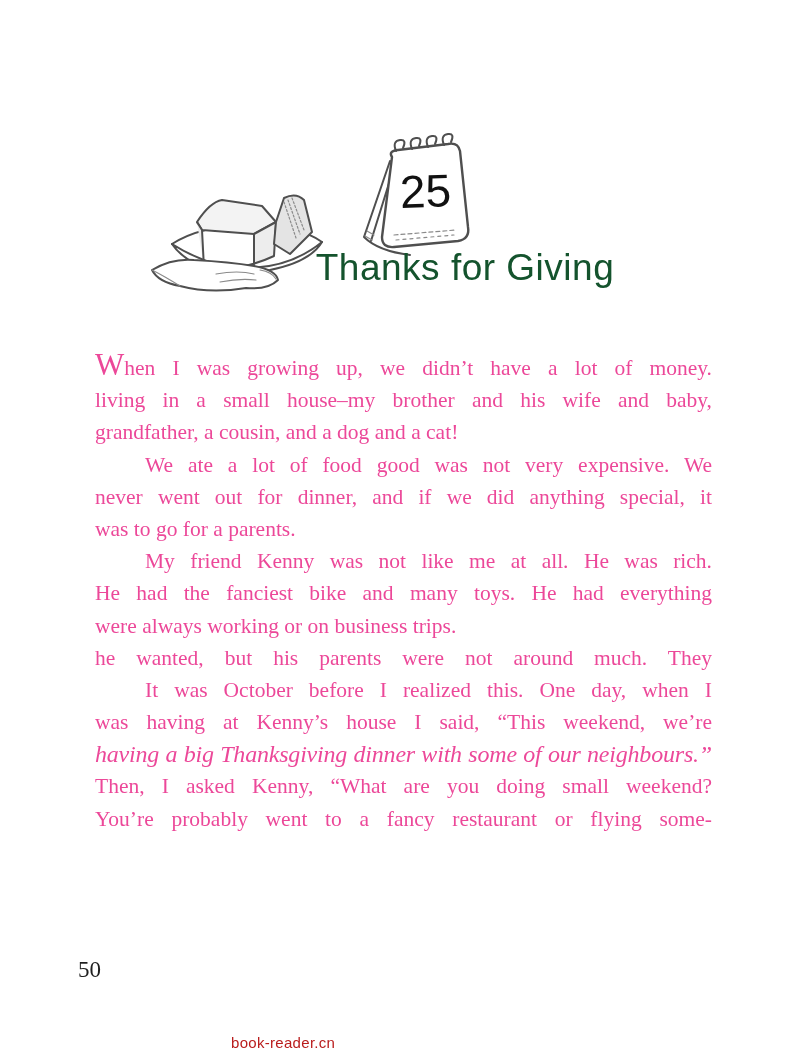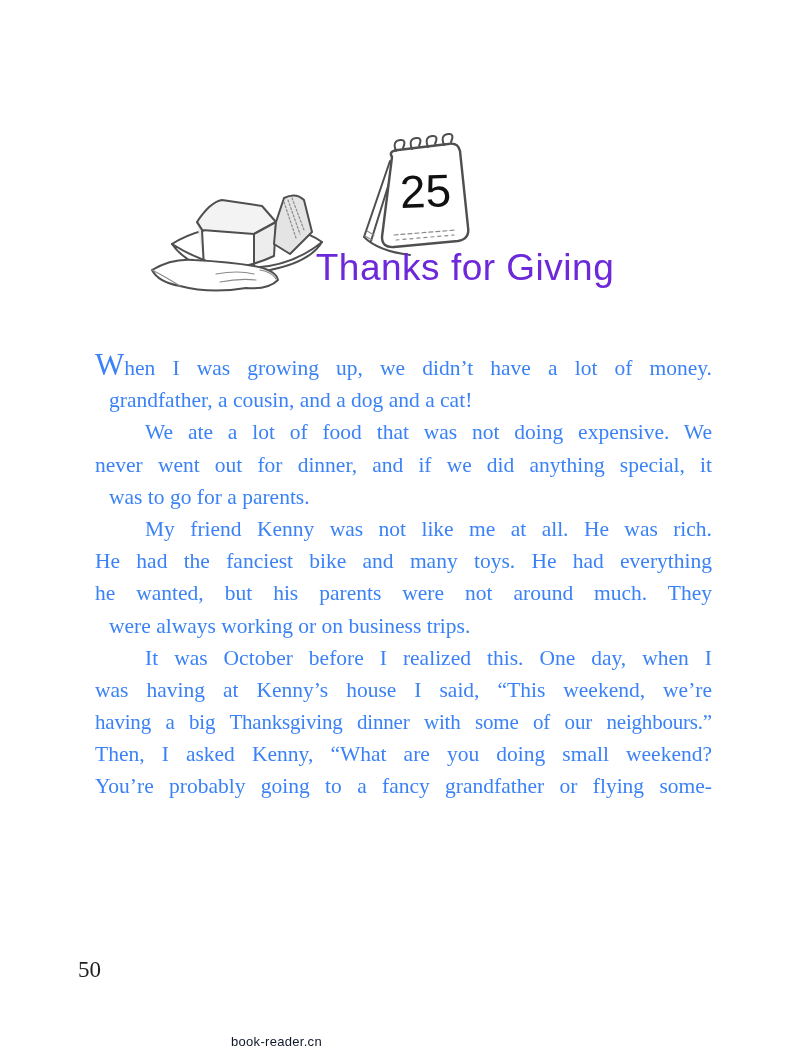--- a/index.html
+++ b/index.html
@@ -12,41 +12,41 @@
     position:absolute;left:0;top:0;width:800px;height:1062px;
     background:#ffffff;overflow:hidden;color:#151515;
   }
   
   .illo{position:absolute;left:150px;top:182px;width:186px;height:118px;}
   .cal{position:absolute;left:338px;top:131px;width:142px;height:140px;}
   .title{
     position:absolute;left:280px;top:247px;width:370px;margin:0;
     text-align:center;
     font-family:"Liberation Sans", sans-serif;
-    font-size:37px;font-weight:500;letter-spacing:0.5px;color:#6d28d9;
+    font-size:37px;font-weight:500;letter-spacing:0.5px;color:#14532d;
   }
   
   .story{
     position:absolute;left:95px;top:352px;width:617px;
-    font-size:21.5px;line-height:32.2px;color:#3b82f6;
+    font-size:21.5px;line-height:32.2px;color:#ec4899;
   }
   .line{text-align:justify;text-align-last:justify;max-height:32.2px;overflow:hidden;}
-  .line.e{text-align-last:left;margin-left:14px;}
+  .line.e{text-align-last:left;}
   .line.ind{text-indent:50px;}
-  .line.fit{font-size:21px;letter-spacing:-0.2px;}
+  .line.fit{font-size:24px;letter-spacing:-0.2px;font-style:italic;}
   .cap{font-size:31px;line-height:1px;}
   
   .pageno{
     position:absolute;left:78px;top:957px;
     font-size:23px;color:#1f1f1f;
   }
   .watermark{
     position:absolute;left:231px;top:1034px;
     font-family:"Liberation Sans", sans-serif;
-    font-size:13px;color:#0f172a;letter-spacing:0.3px;
+    font-size:15px;color:#b91c1c;letter-spacing:0.3px;
   }
   svg .sk{fill:none;stroke:#4f4f4f;stroke-width:2;stroke-linecap:round;stroke-linejoin:round;}
   svg .thin{fill:none;stroke:#8a8a8a;stroke-width:1.2;stroke-linecap:round;}
 </style>
 </head>
 <body>
 
 <div class="page">
 
   <svg class="illo" viewBox="0 0 186 118" aria-hidden="true">
@@ -81,30 +81,31 @@
     <path class="thin" d="M56,104 L118,99" stroke-dasharray="4,3"></path>
     <path class="thin" d="M58,109 L116,104" stroke-dasharray="3,4"></path>
 
     <text x="88" y="76" text-anchor="middle" font-family="Liberation Sans, sans-serif" font-size="46" fill="#111111" transform="rotate(-2 88 76)">25</text>
   </svg>
 
   <h1 class="title">Thanks for Giving</h1>
 
   <div class="story">
       <div class="line"><span class="cap">W</span>hen I was growing up, we didn’t have a lot of money.</div>
+      <div class="line">living in a small house–my brother and his wife and baby,</div>
       <div class="line e">grandfather, a cousin, and a dog and a cat!</div>
-      <div class="line ind">We ate a lot of food that was not doing expensive. We</div>
+      <div class="line ind">We ate a lot of food good was not very expensive. We</div>
       <div class="line">never went out for dinner, and if we did anything special, it</div>
       <div class="line e">was to go for a parents.</div>
       <div class="line ind">My friend Kenny was not like me at all. He was rich.</div>
       <div class="line">He had the fanciest bike and many toys. He had everything</div>
+      <div class="line e">were always working or on business trips.</div>
       <div class="line">he wanted, but his parents were not around much. They</div>
-      <div class="line e">were always working or on business trips.</div>
       <div class="line ind">It was October before I realized this. One day, when I</div>
       <div class="line">was having at Kenny’s house I said, “This weekend, we’re</div>
       <div class="line fit">having a big Thanksgiving dinner with some of our neighbours.”</div>
       <div class="line">Then, I asked Kenny, “What are you doing small weekend?</div>
-      <div class="line">You’re probably going to a fancy grandfather or flying some-</div>
+      <div class="line">You’re probably went to a fancy restaurant or flying some-</div>
     </div>
 
   <div class="pageno">50</div>
   <div class="watermark">book-reader.cn</div>
 </div>
 
 </body></html>

